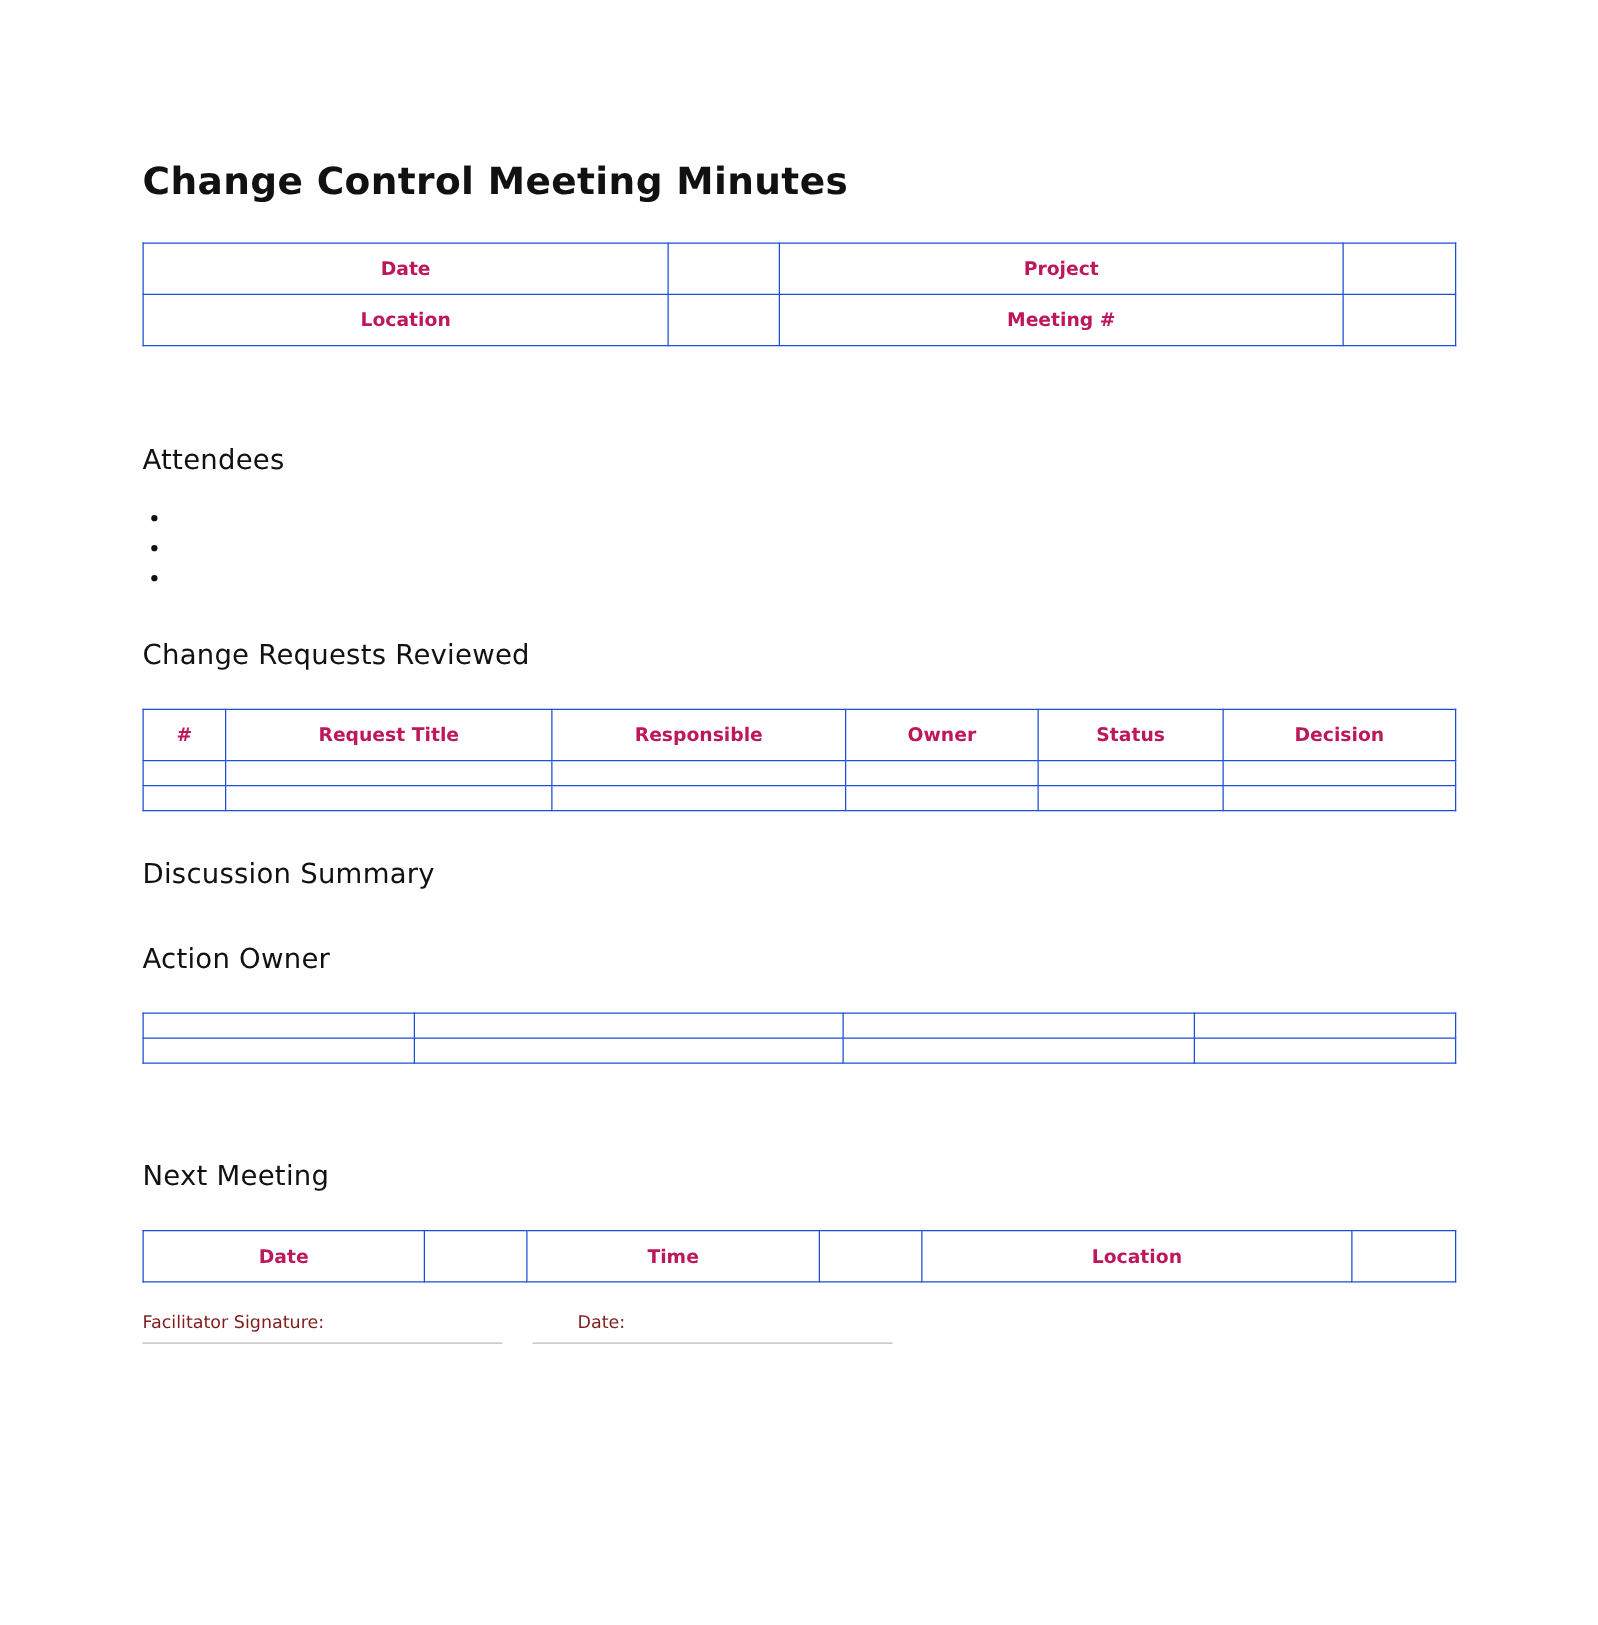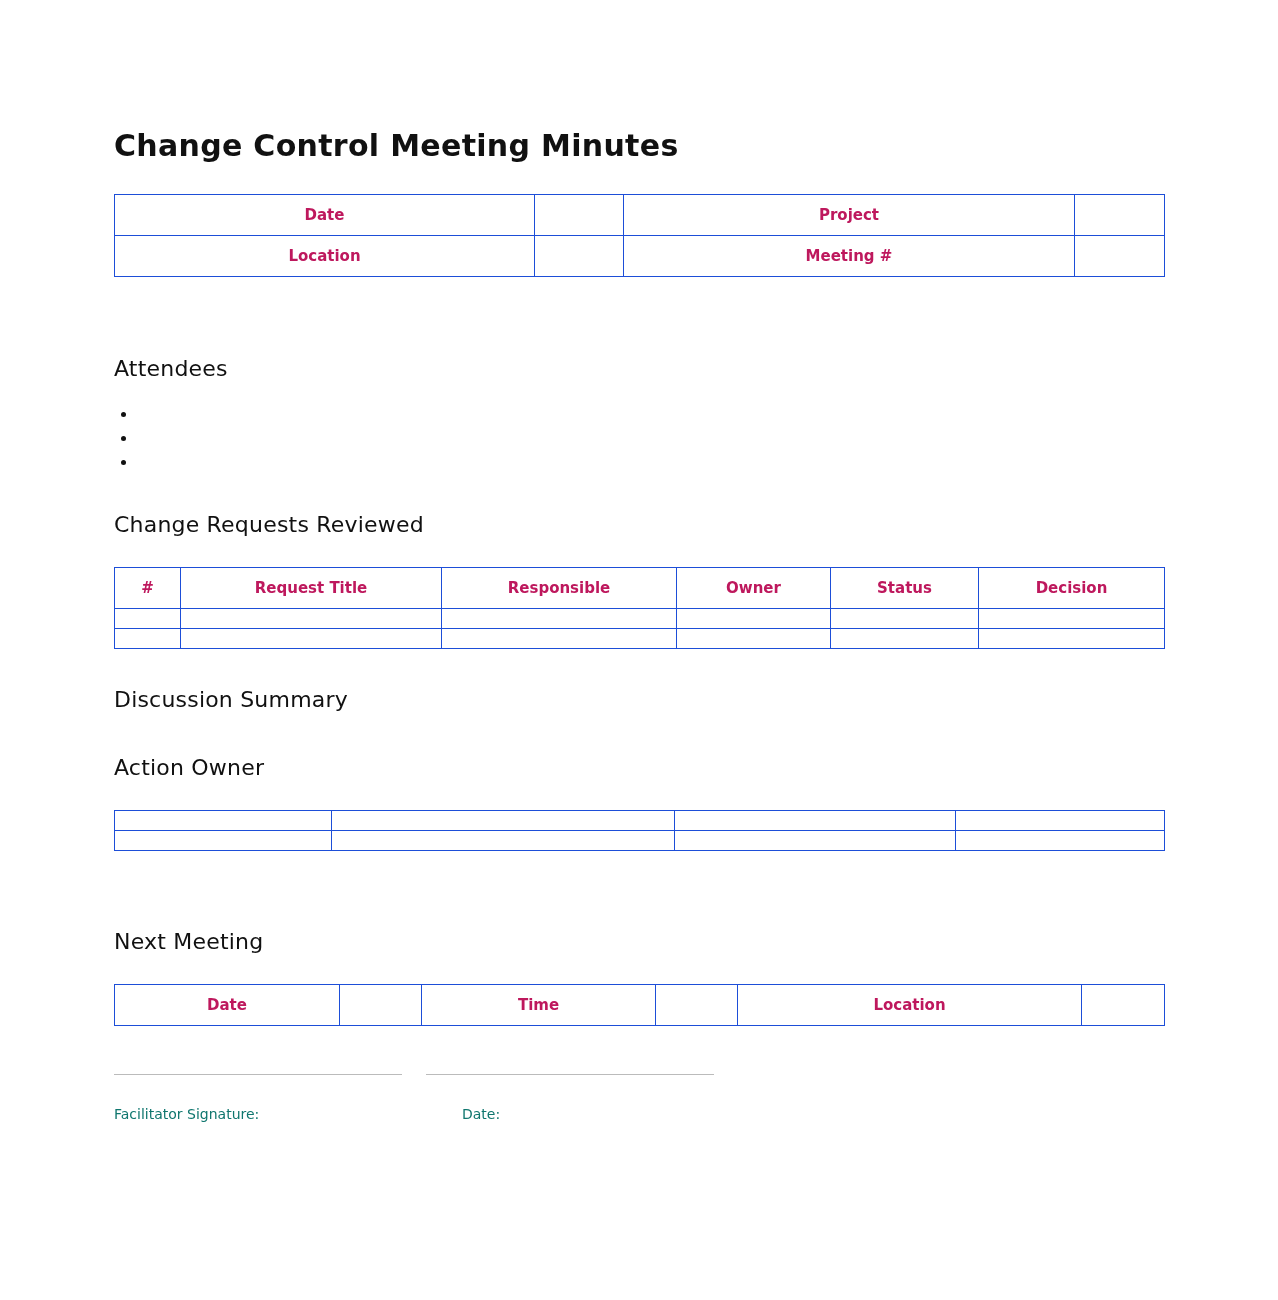--- a/index.html
+++ b/index.html
@@ -31,21 +31,21 @@
   .next td { height: 40px; }
   ul.attendees {
     position: absolute; left: 0; top: 403px; margin: 0; padding: 0 0 0 24px;
     list-style: disc;
   }
   ul.attendees li { height: 24px; font-size: 16px; line-height: 24px; }
   .sig-line {
     position: absolute; top: 1074px; width: 288px; border-top: 1px solid #bbbbbb;
   }
   .sig-label {
-    position: absolute; top: 1106px; font-size: 14px; font-weight: normal; color: #0f766e;
+    position: absolute; top: 1050px; font-size: 14px; font-weight: normal; color: #7f1d1d;
     white-space: nowrap;
   }
 </style>
 </head>
 <body>
 
 <div class="page">
 
   <h1>Change Control Meeting Minutes</h1>
 

